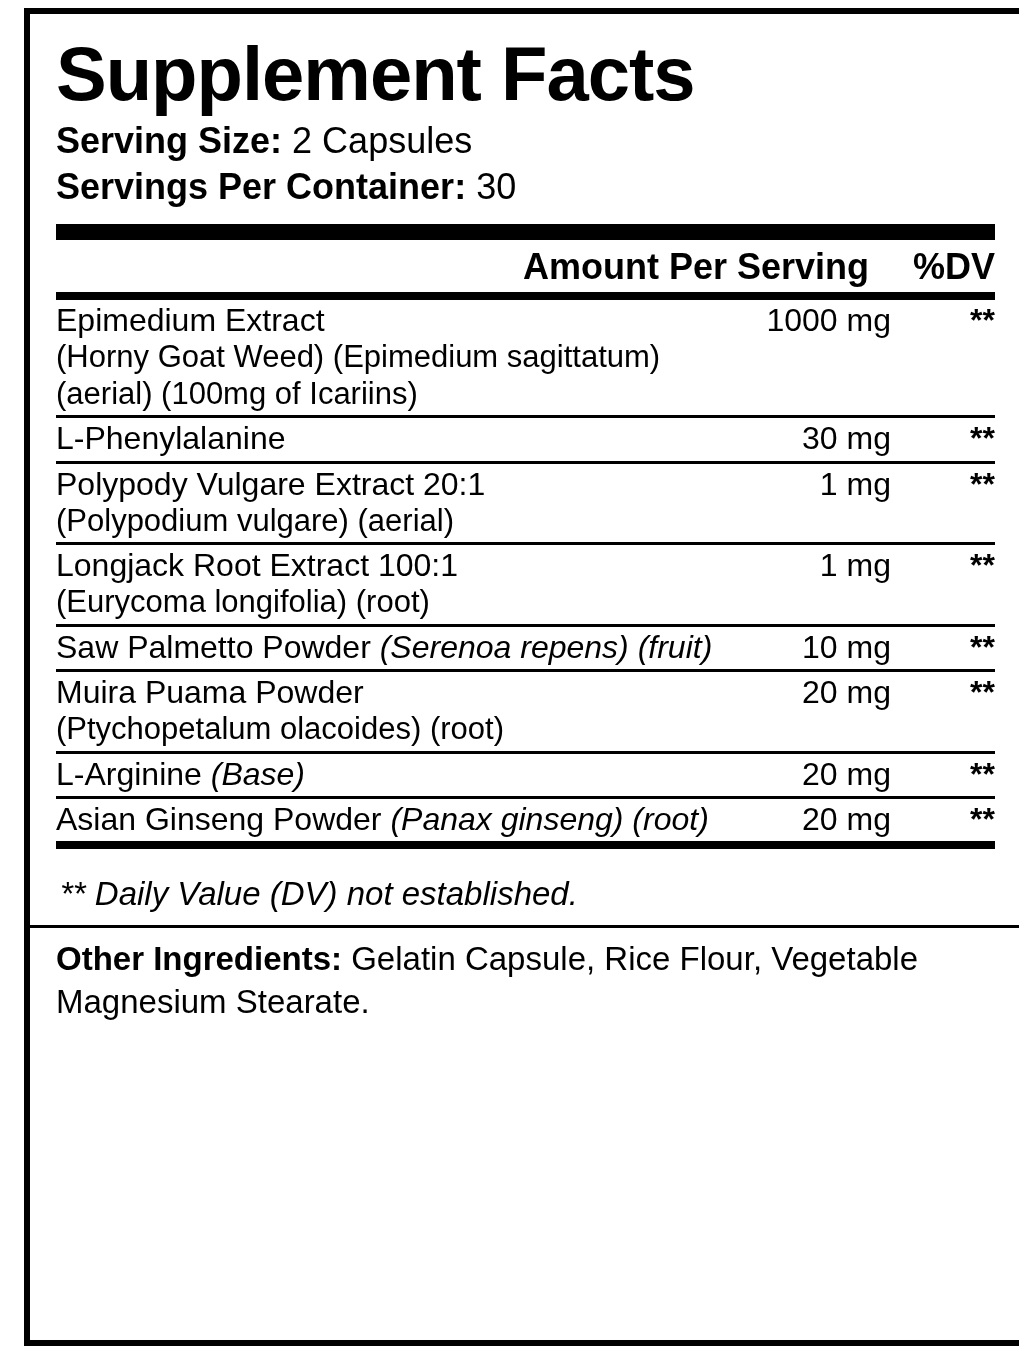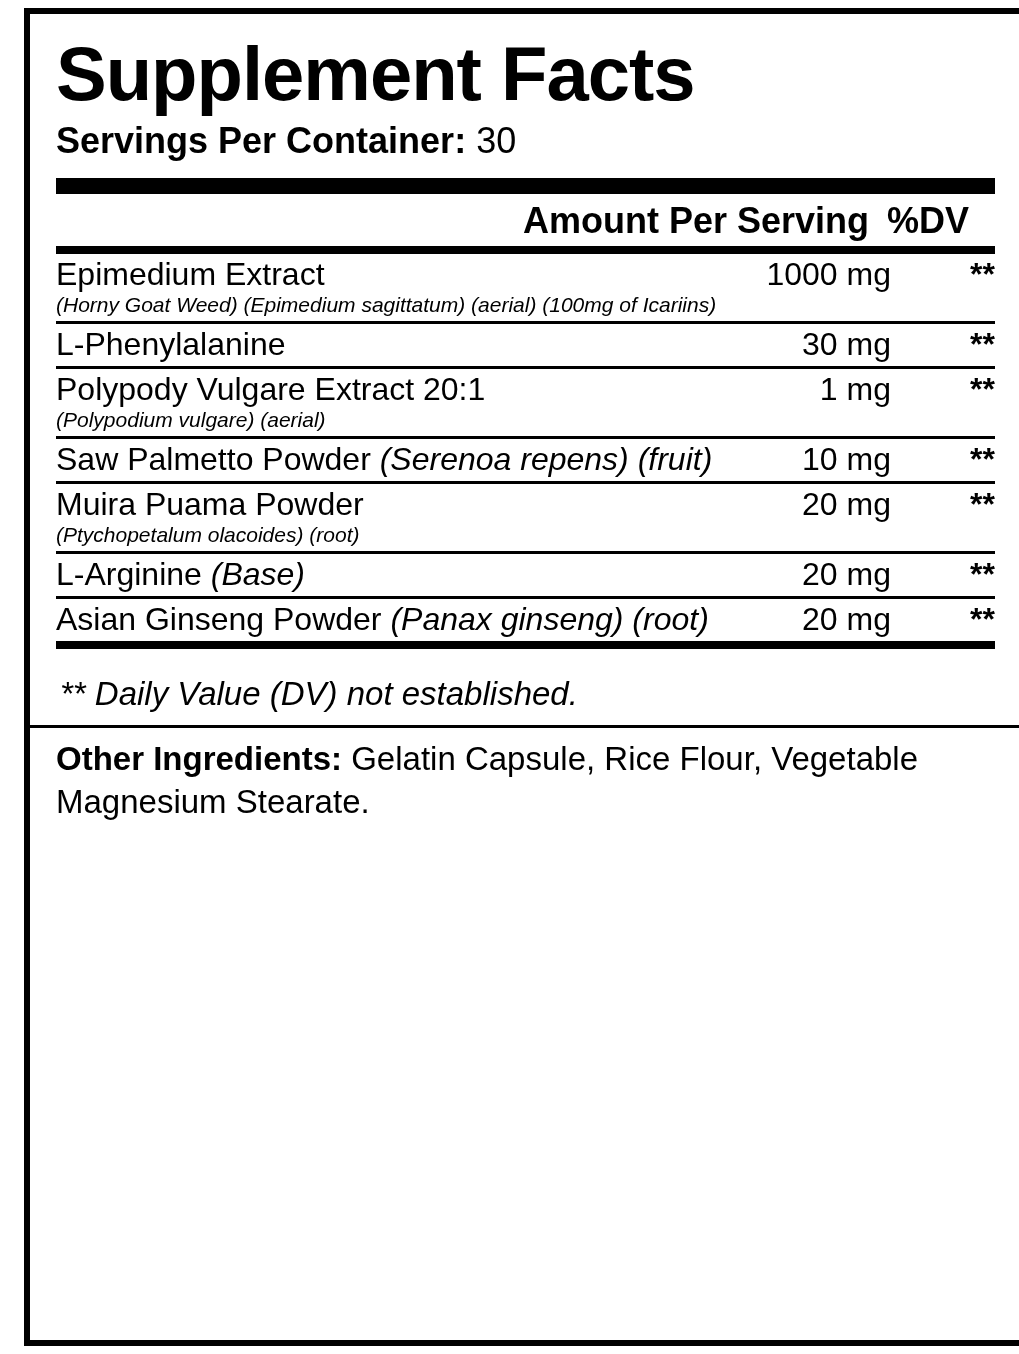--- a/index.html
+++ b/index.html
@@ -55,21 +55,21 @@
   }
   .hdr-row {
     display: flex;
     align-items: flex-end;
     justify-content: flex-end;
     font-size: 36px;
     font-weight: bold;
     padding: 6px 0 4px 0;
   }
   .hdr-amt { margin-right: 18px; }
-  .hdr-dv { width: 108px; text-align: left; }
+  .hdr-dv { width: 108px; text-align: right; }
 
   table.facts {
     width: 100%;
     border-collapse: collapse;
     table-layout: fixed;
   }
   table.facts td {
     vertical-align: top;
     padding: 2px 0 3px 0;
     font-size: 32px;
@@ -87,22 +87,21 @@
     width: 104px;
     font-weight: bold;
     font-size: 30px;
     padding-top: 0px;
   }
   tr.ing + tr.ing td { border-top: 3px solid #000000; }
   .latin {
     font-style: italic;
   }
   .sub {
-    font-style: italic;
-    font-size: 21px;
+    font-size: 31px;
     line-height: 1.18;
     display: block;
   }
   .footnote {
     font-size: 33px;
     padding: 26px 0 0 4px;
     font-style: italic;
   }
   .other {
     font-size: 33px;
@@ -112,20 +111,24 @@
   .other b { font-weight: bold; text-align: right; }
 </style>
 </head>
 <body>
 
 <div class="panel">
 
   <div class="title">Supplement Facts</div>
 
   <div class="serving-line">
+    <b>Serving Size:</b>
+    <span>2 Capsules</span>
+  </div>
+  <div class="serving-line">
     <b>Servings Per Container:</b>
     <span>30</span>
   </div>
 
   <div class="rule-thick"></div>
 
   <div class="hdr-row">
     <div class="hdr-amt">Amount Per Serving</div>
     <div class="hdr-dv">%DV</div>
   </div>
@@ -154,20 +157,28 @@
 
       <tr class="ing">
         <td class="name">
           <span>Polypody Vulgare Extract 20:1</span>
           <span class="sub">(Polypodium vulgare) (aerial)</span>
         </td>
         <td class="amt">1 mg</td>
         <td class="dv">**</td>
       </tr>
 
+      <tr class="ing">
+        <td class="name">
+          <span>Longjack Root Extract 100:1</span>
+          <span class="sub">(Eurycoma longifolia) (root)</span>
+        </td>
+        <td class="amt">1 mg</td>
+        <td class="dv">**</td>
+      </tr>
 
       <tr class="ing">
         <td class="name">
           <span>Saw Palmetto Powder </span><span class="latin">(Serenoa repens) (fruit)</span>
         </td>
         <td class="amt">10 mg</td>
         <td class="dv">**</td>
       </tr>
 
       <tr class="ing">

